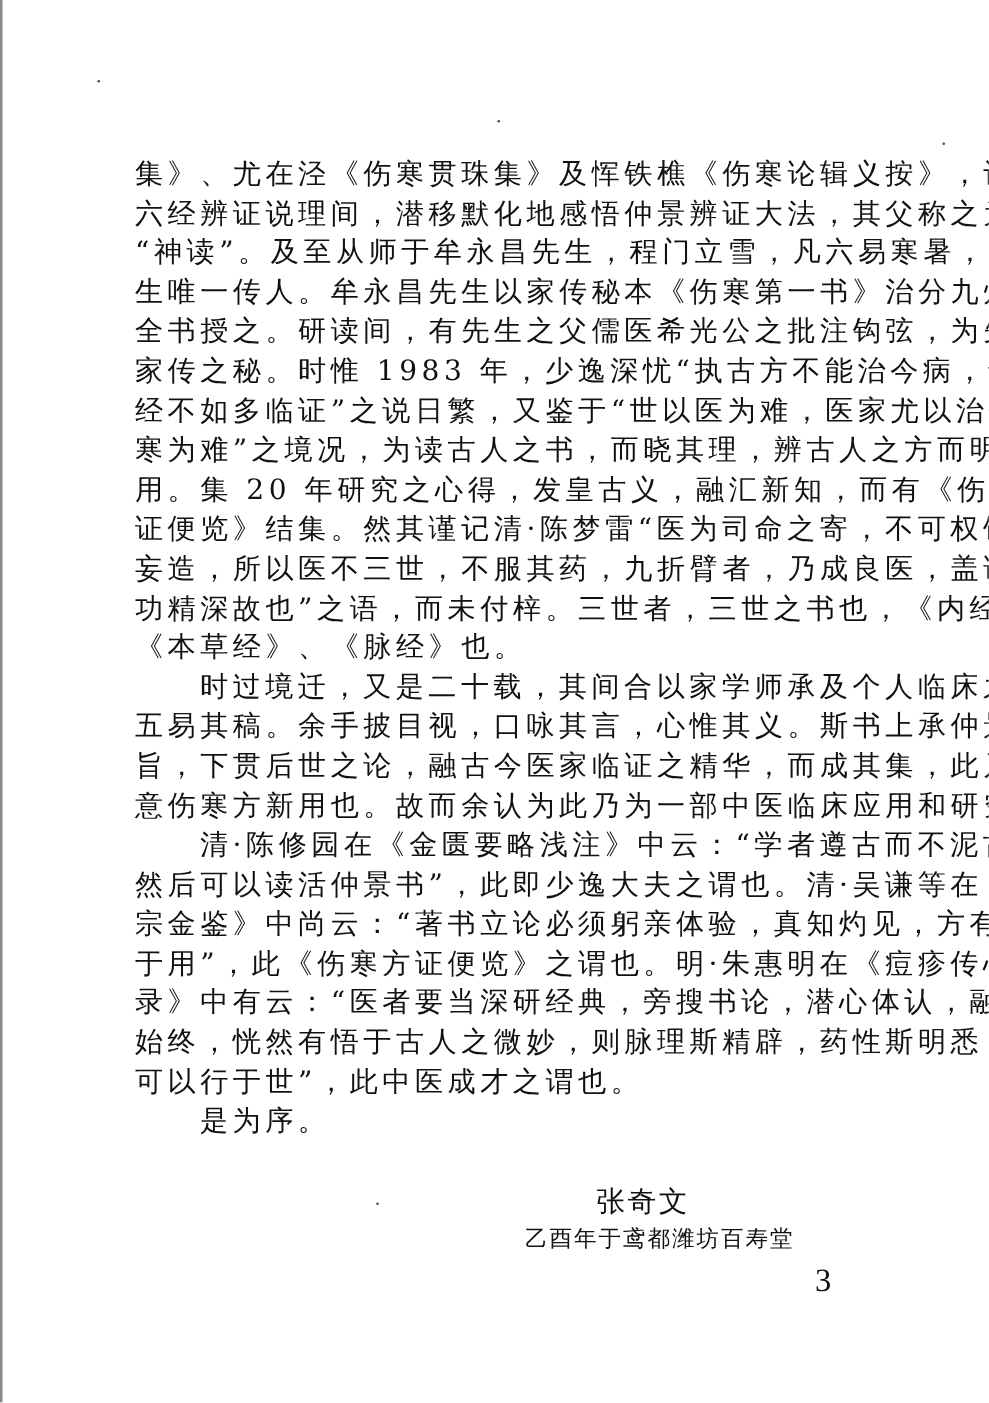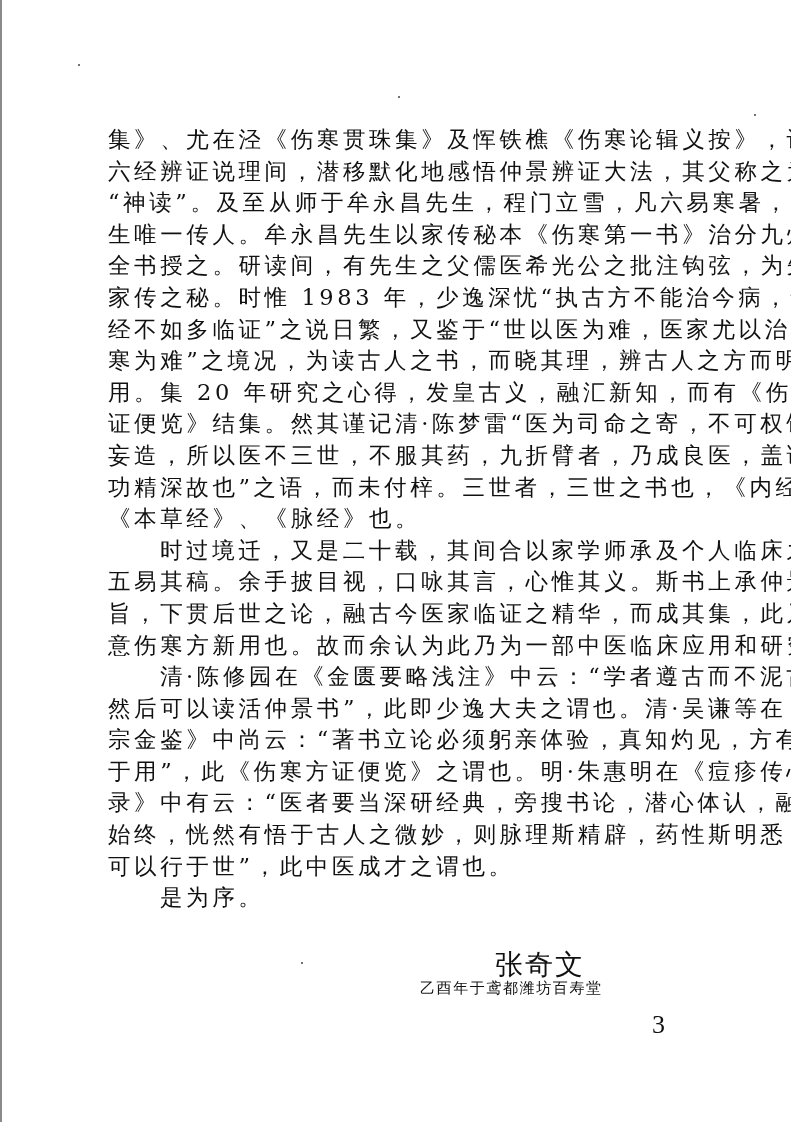--- a/index.html
+++ b/index.html
@@ -13,26 +13,26 @@
     background: #8a8a8a;
   }
   .speck { position: absolute; width: 2px; height: 2px; background: #444; border-radius: 1px; }
   .body-text {
     position: absolute; left: 108px; top: 124px; width: 590px;
     font-size: 22.5px; line-height: 31.6px; letter-spacing: 3.6px;
   }
   .line { white-space: nowrap; display: block; height: 31.6px; }
   .indent { padding-left: 52px; }
   .signature {
-    position: absolute; left: 495px; top: 946px;
-    font-size: 28px; letter-spacing: 2px; white-space: nowrap;
+    position: absolute; left: 477px; top: 946px;
+    font-size: 23px; letter-spacing: 2px; white-space: nowrap;
   }
   .date-line {
     position: absolute; left: 420px; top: 979px;
-    font-size: 15px; letter-spacing: 1.6px; white-space: nowrap;
+    font-size: 18px; letter-spacing: 1.6px; white-space: nowrap;
   }
   .page-number {
     position: absolute; left: 652px; top: 1010px;
     font-family: "Liberation Serif", serif; font-size: 26px;
   }
 </style>
 </head>
 <body>
 
 <div class="left-rule"></div>

